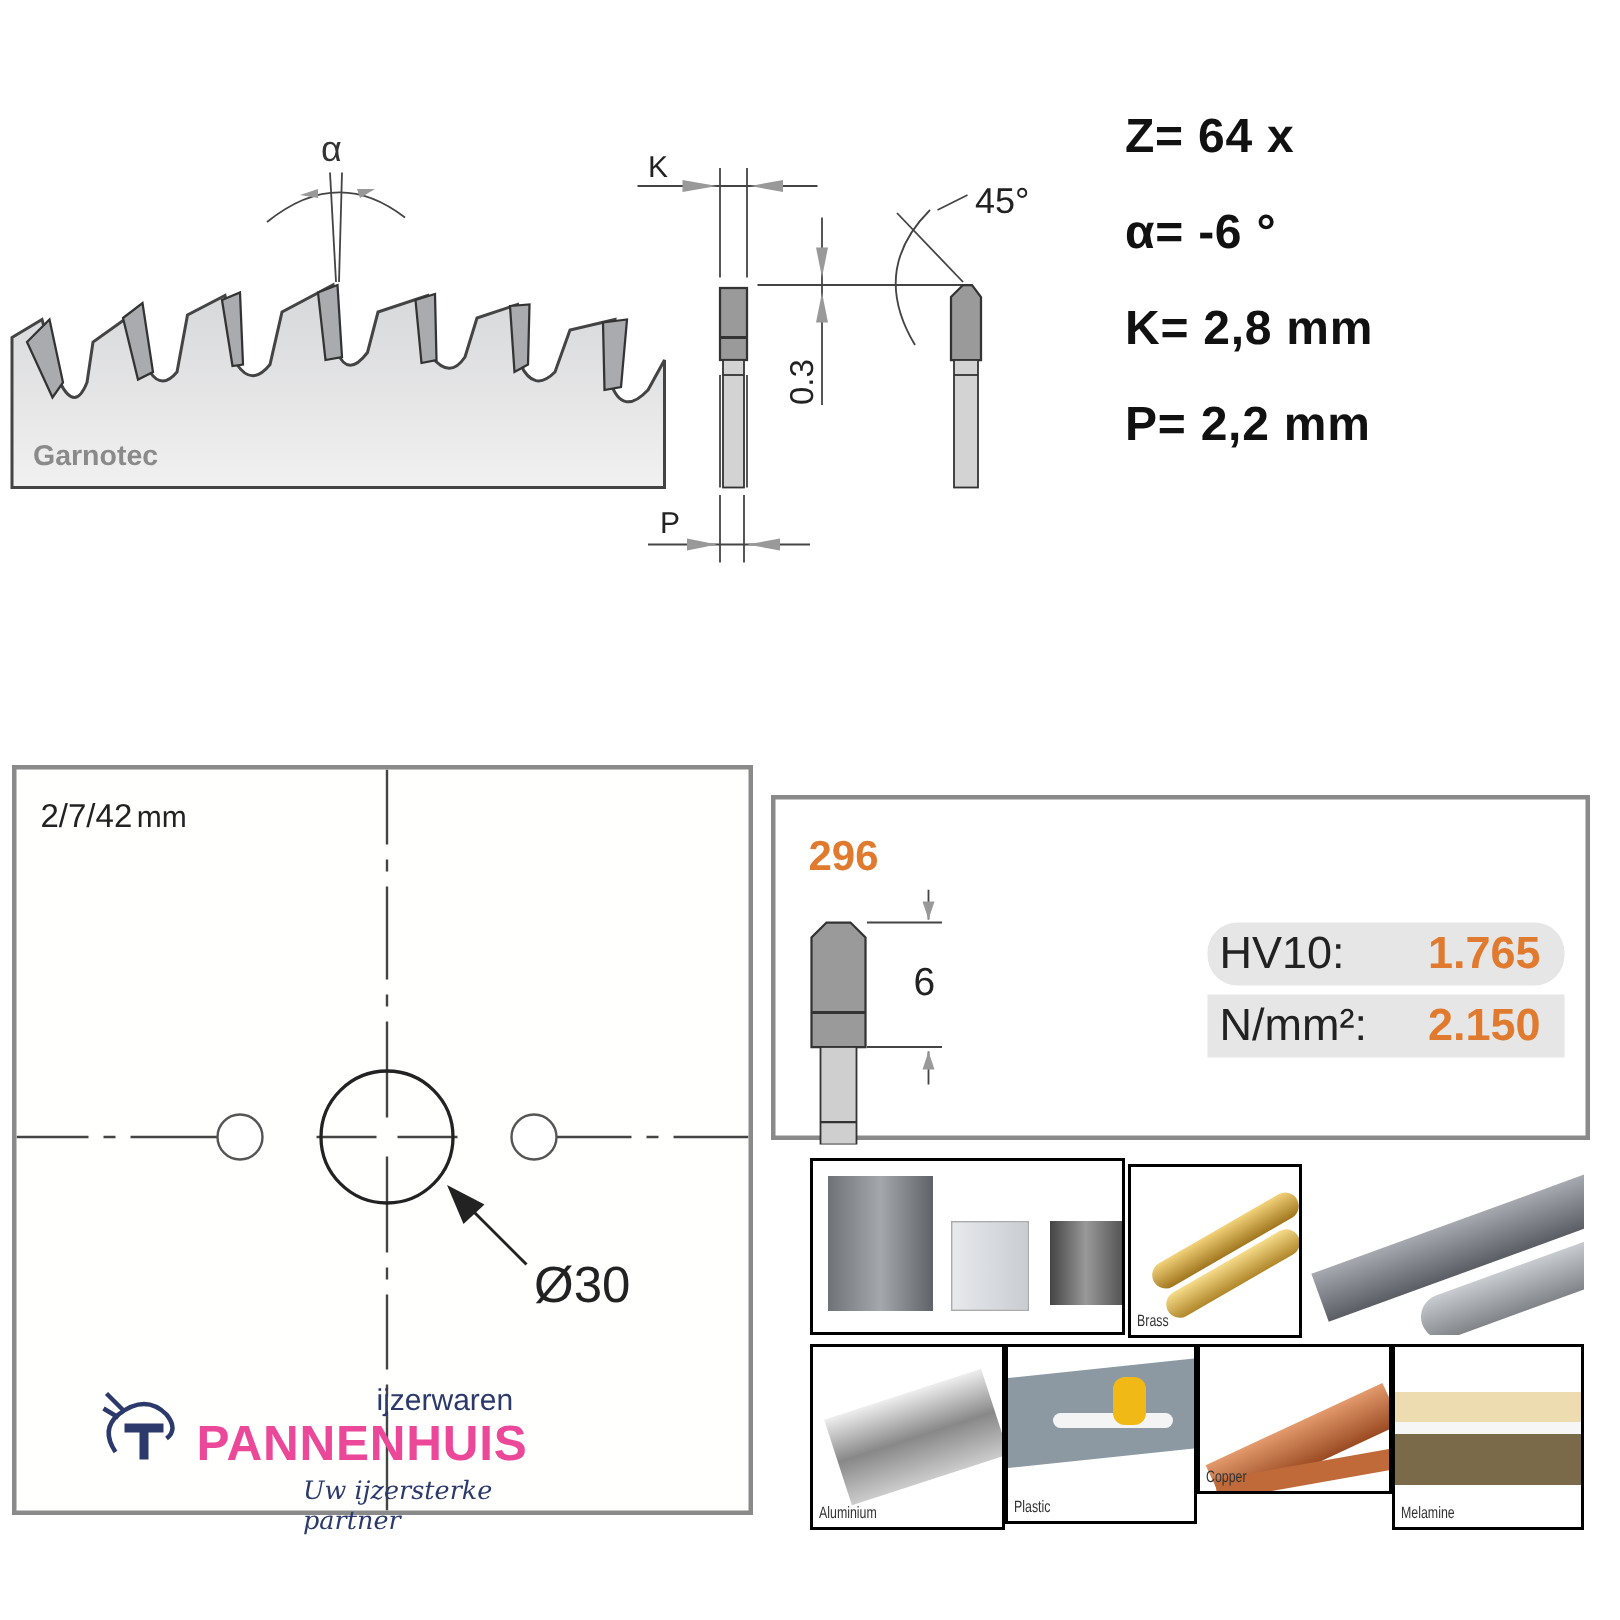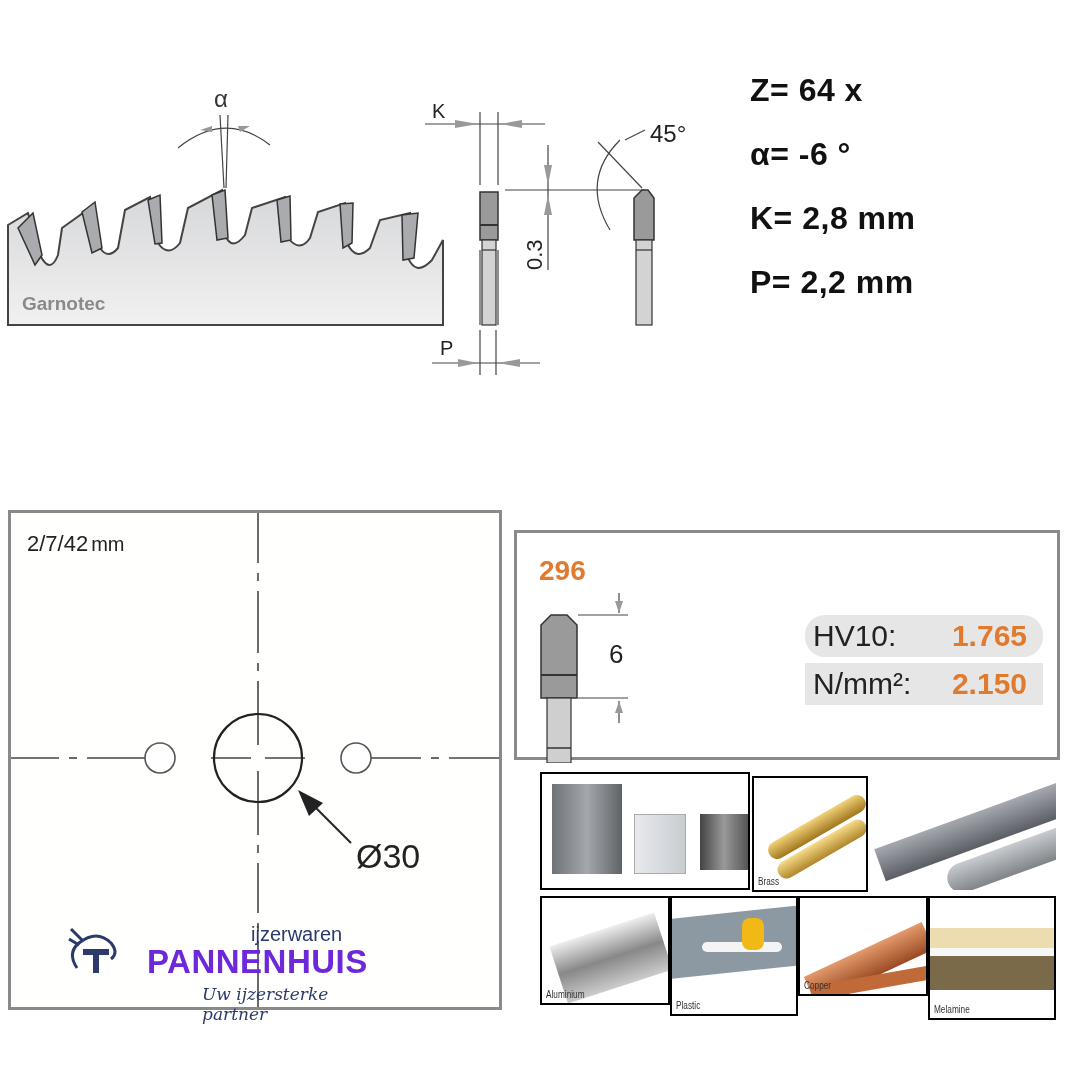--- a/index.html
+++ b/index.html
@@ -120,21 +120,21 @@
     <text x="16" y="38" font-size="22" fill="#222"><tspan>2/7/42</tspan><tspan dx="3" font-size="20">mm</tspan></text>
   </svg>
 
   <div class="abs" style="left:54px;top:400px;width:310px;height:100px;">
     <svg class="abs" style="left:0;top:10px" width="60" height="55" viewBox="0 0 60 55">
       <path d="M6,6 L18,18 M4,16 L14,22" stroke="#2b3a6b" stroke-width="3" fill="none"></path>
       <path d="M12,45 Q2,30 14,20 Q32,6 46,20 Q54,30 46,36" stroke="#2b3a6b" stroke-width="3" fill="none"></path>
       <path d="M18,26 L44,26 L44,32 L34,32 L34,50 L28,50 L28,32 L18,32 Z" fill="#2b3a6b"></path>
     </svg>
     <div class="abs" style="left:186px;top:10px;font-size:20px;color:#2b3a6b;">ijzerwaren</div>
-    <div class="abs" style="left:82px;top:30px;font-size:33px;font-weight:bold;color:#6d28d9;letter-spacing:0.5px;">PANNENHUIS</div>
+    <div class="abs" style="left:66px;top:30px;font-size:33px;font-weight:bold;color:#ec4899;letter-spacing:0.5px;">PANNENHUIS</div>
     <div class="abs" style="left:118px;top:71px;font-size:17px;font-style:italic;color:#2b3a6b;font-family:'DejaVu Serif', serif;margin-left:19px;">Uw ijzersterke partner</div>
   </div>
 </div>
 
 <div class="abs box-right">
   <div class="abs" style="left:22px;top:22px;font-size:28px;font-weight:bold;color:#e07a2e;">296</div>
   <svg class="abs" style="left:16px;top:60px" width="120" height="170" viewBox="0 0 120 170">
     <path d="M8,105 L8,32 L18,22 L34,22 L44,32 L44,105 Z" fill="#9a9a9a" stroke="#333" stroke-width="1.5"></path>
     <line x1="8" y1="82" x2="44" y2="82" stroke="#333" stroke-width="2"></line>
     <rect x="14" y="105" width="24" height="65" fill="#cfcfcf" stroke="#333" stroke-width="1.2"></rect>
@@ -167,21 +167,21 @@
   <div class="tile" style="left:212px;top:4px;width:116px;height:116px;">
     <div class="abs" style="left:8px;top:40px;width:110px;height:18px;background:linear-gradient(180deg,#f2d27a,#a0761e);transform:rotate(-30deg);border-radius:9px;"></div>
     <div class="abs" style="left:18px;top:62px;width:100px;height:18px;background:linear-gradient(180deg,#f6dc8a,#b0862a);transform:rotate(-30deg);border-radius:9px;"></div>
     <span class="tile-label">Brass</span>
   </div>
   <div class="tile" style="left:332px;top:0;width:186px;height:120px;border-color:#fff;">
     <div class="abs" style="left:0;top:40px;width:200px;height:34px;background:linear-gradient(180deg,#a6aab0,#5a5e64);transform:rotate(-20deg);"></div>
     <div class="abs" style="left:70px;top:70px;width:140px;height:30px;background:linear-gradient(180deg,#c8ccd1,#808489);transform:rotate(-20deg);border-radius:15px;"></div>
   </div>
 
-  <div class="tile" style="left:0;top:124px;width:130px;height:109px;">
+  <div class="tile" style="left:0;top:124px;width:130px;height:124px;">
     <div class="abs" style="left:14px;top:30px;width:110px;height:60px;background:linear-gradient(180deg,#eee,#888,#ccc);transform:rotate(-18deg);"></div>
     <span class="tile-label">Aluminium</span>
   </div>
   <div class="tile" style="left:130px;top:124px;width:128px;height:120px;">
     <div class="abs" style="left:0;top:14px;width:128px;height:60px;background:#8c99a3;transform:skewY(-6deg);"></div>
     <div class="abs" style="left:30px;top:44px;width:80px;height:10px;background:#f4f4f4;border-radius:5px;"></div>
     <div class="abs" style="left:70px;top:20px;width:22px;height:32px;background:#f0b915;border-radius:8px;"></div>
     <span class="tile-label">Plastic</span>
   </div>
   <div class="tile" style="left:258px;top:124px;width:130px;height:100px;">

